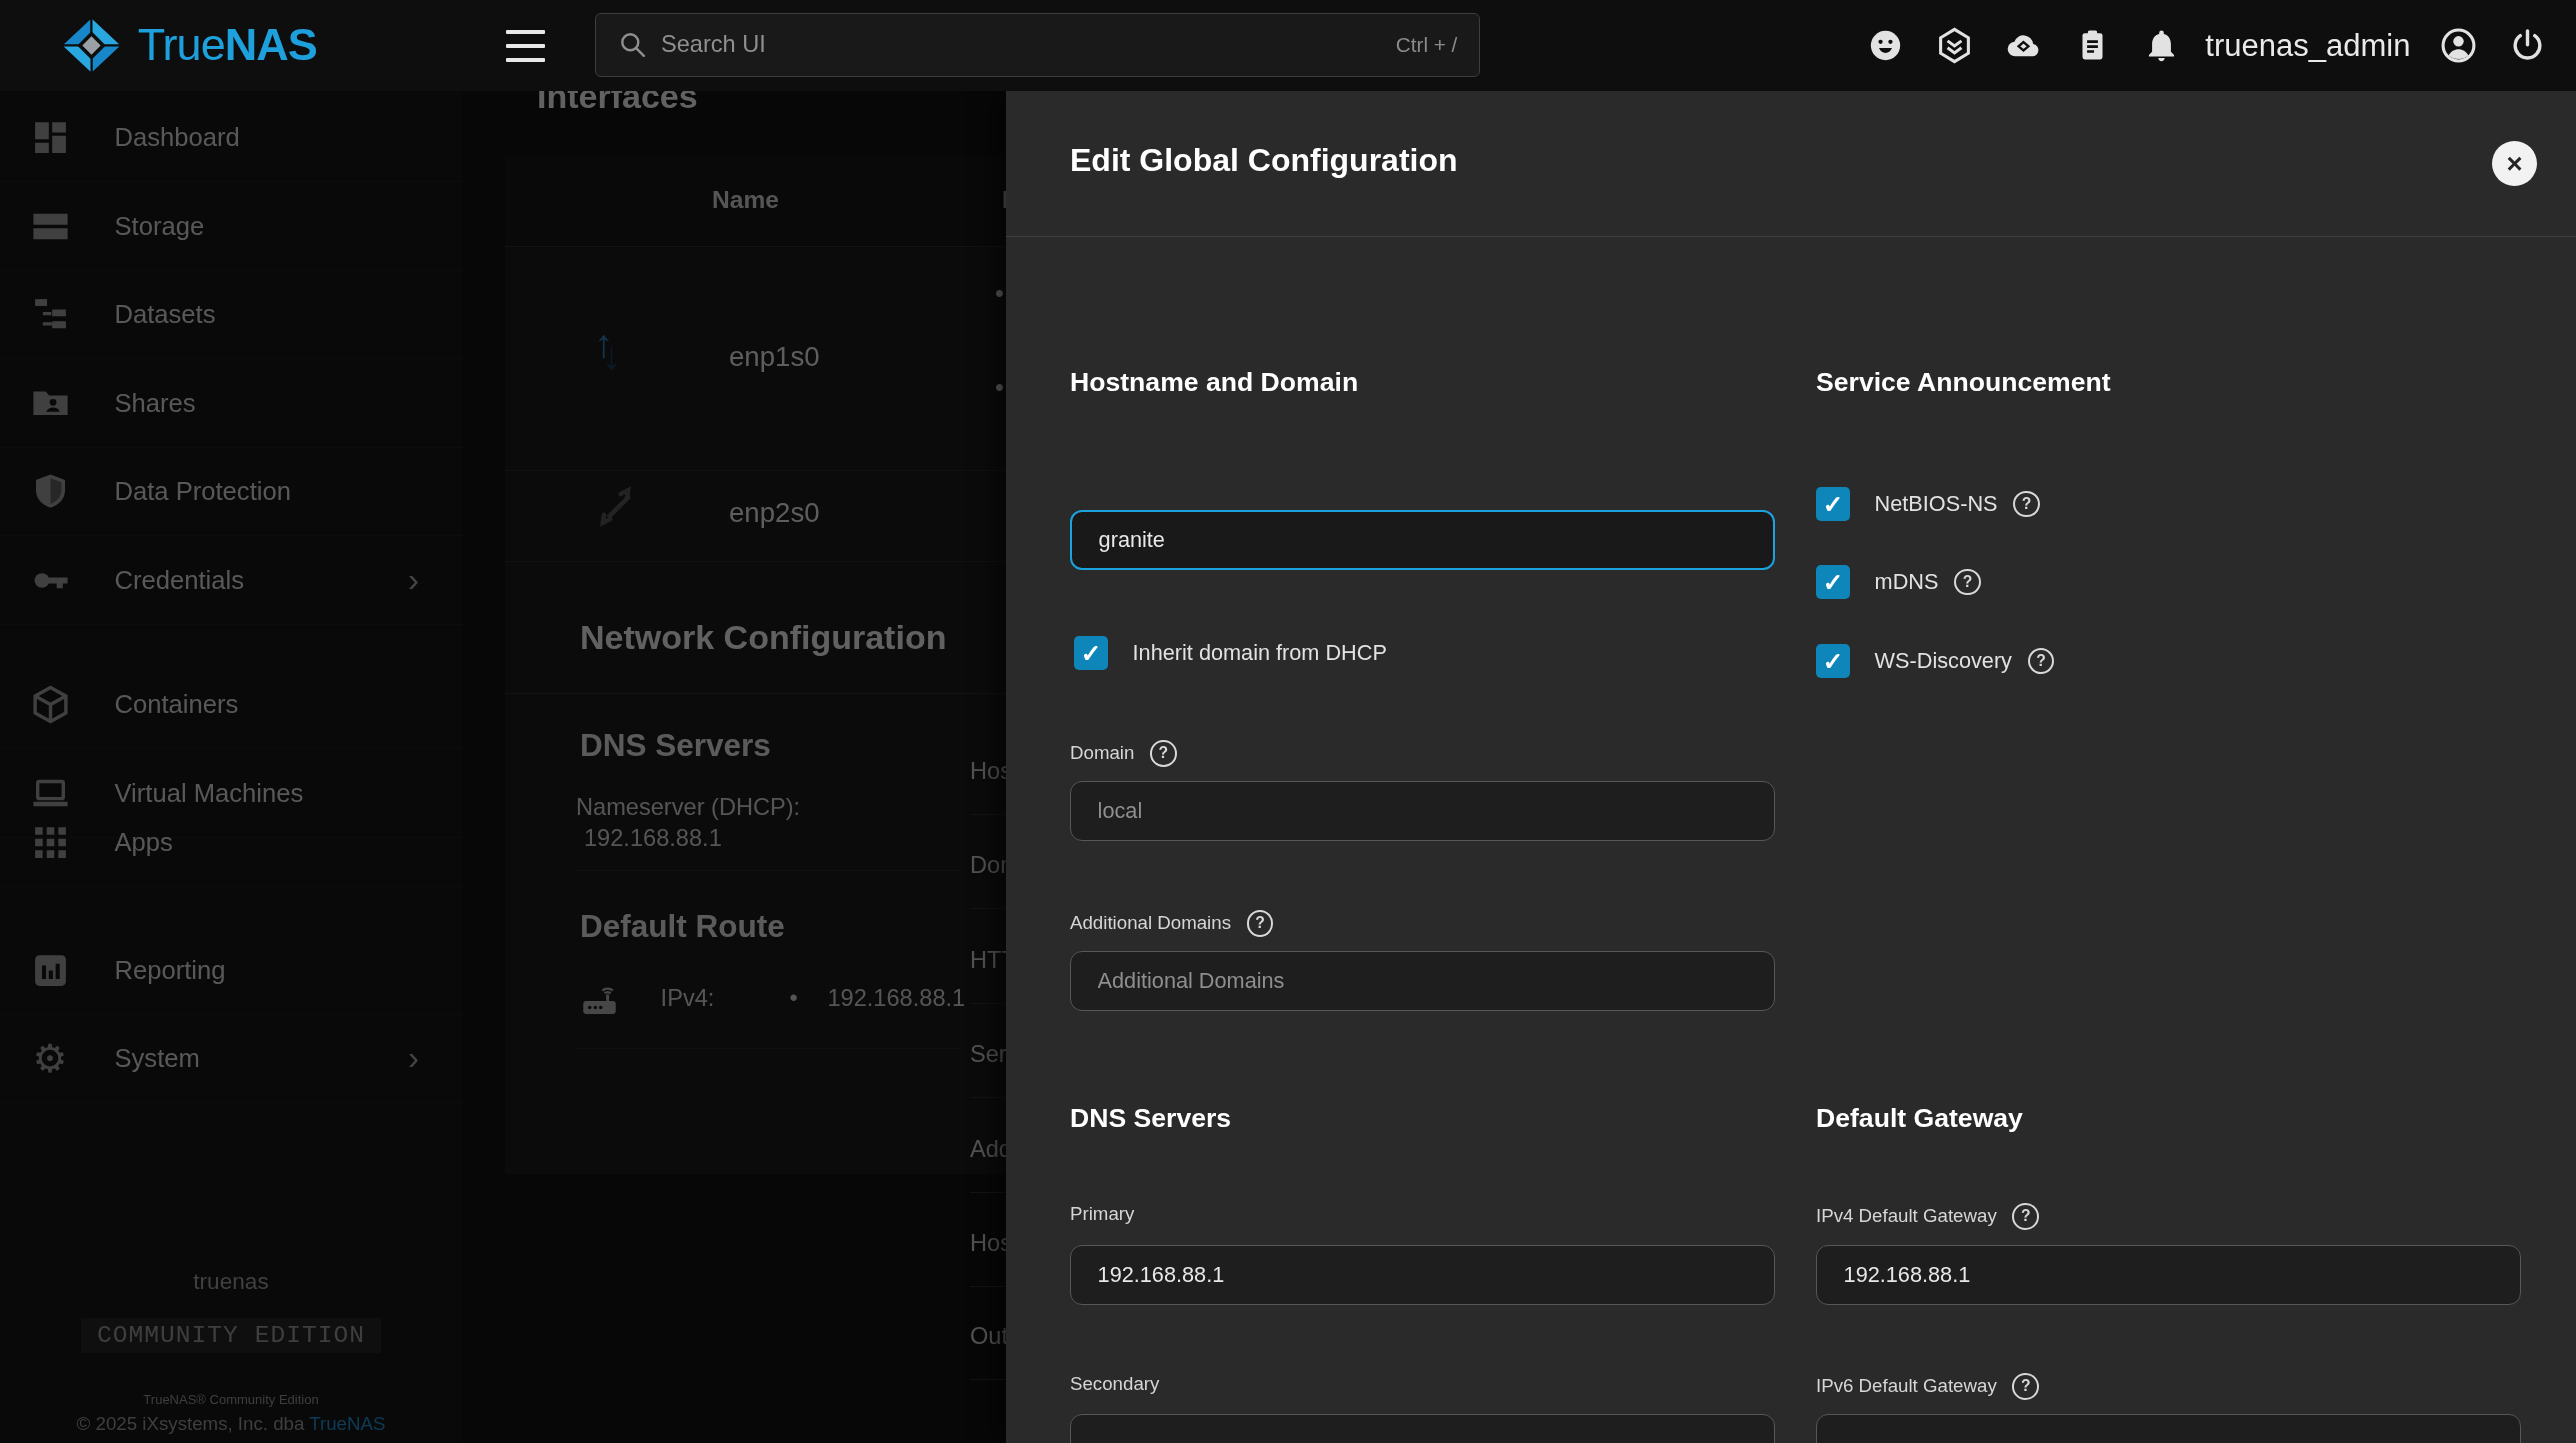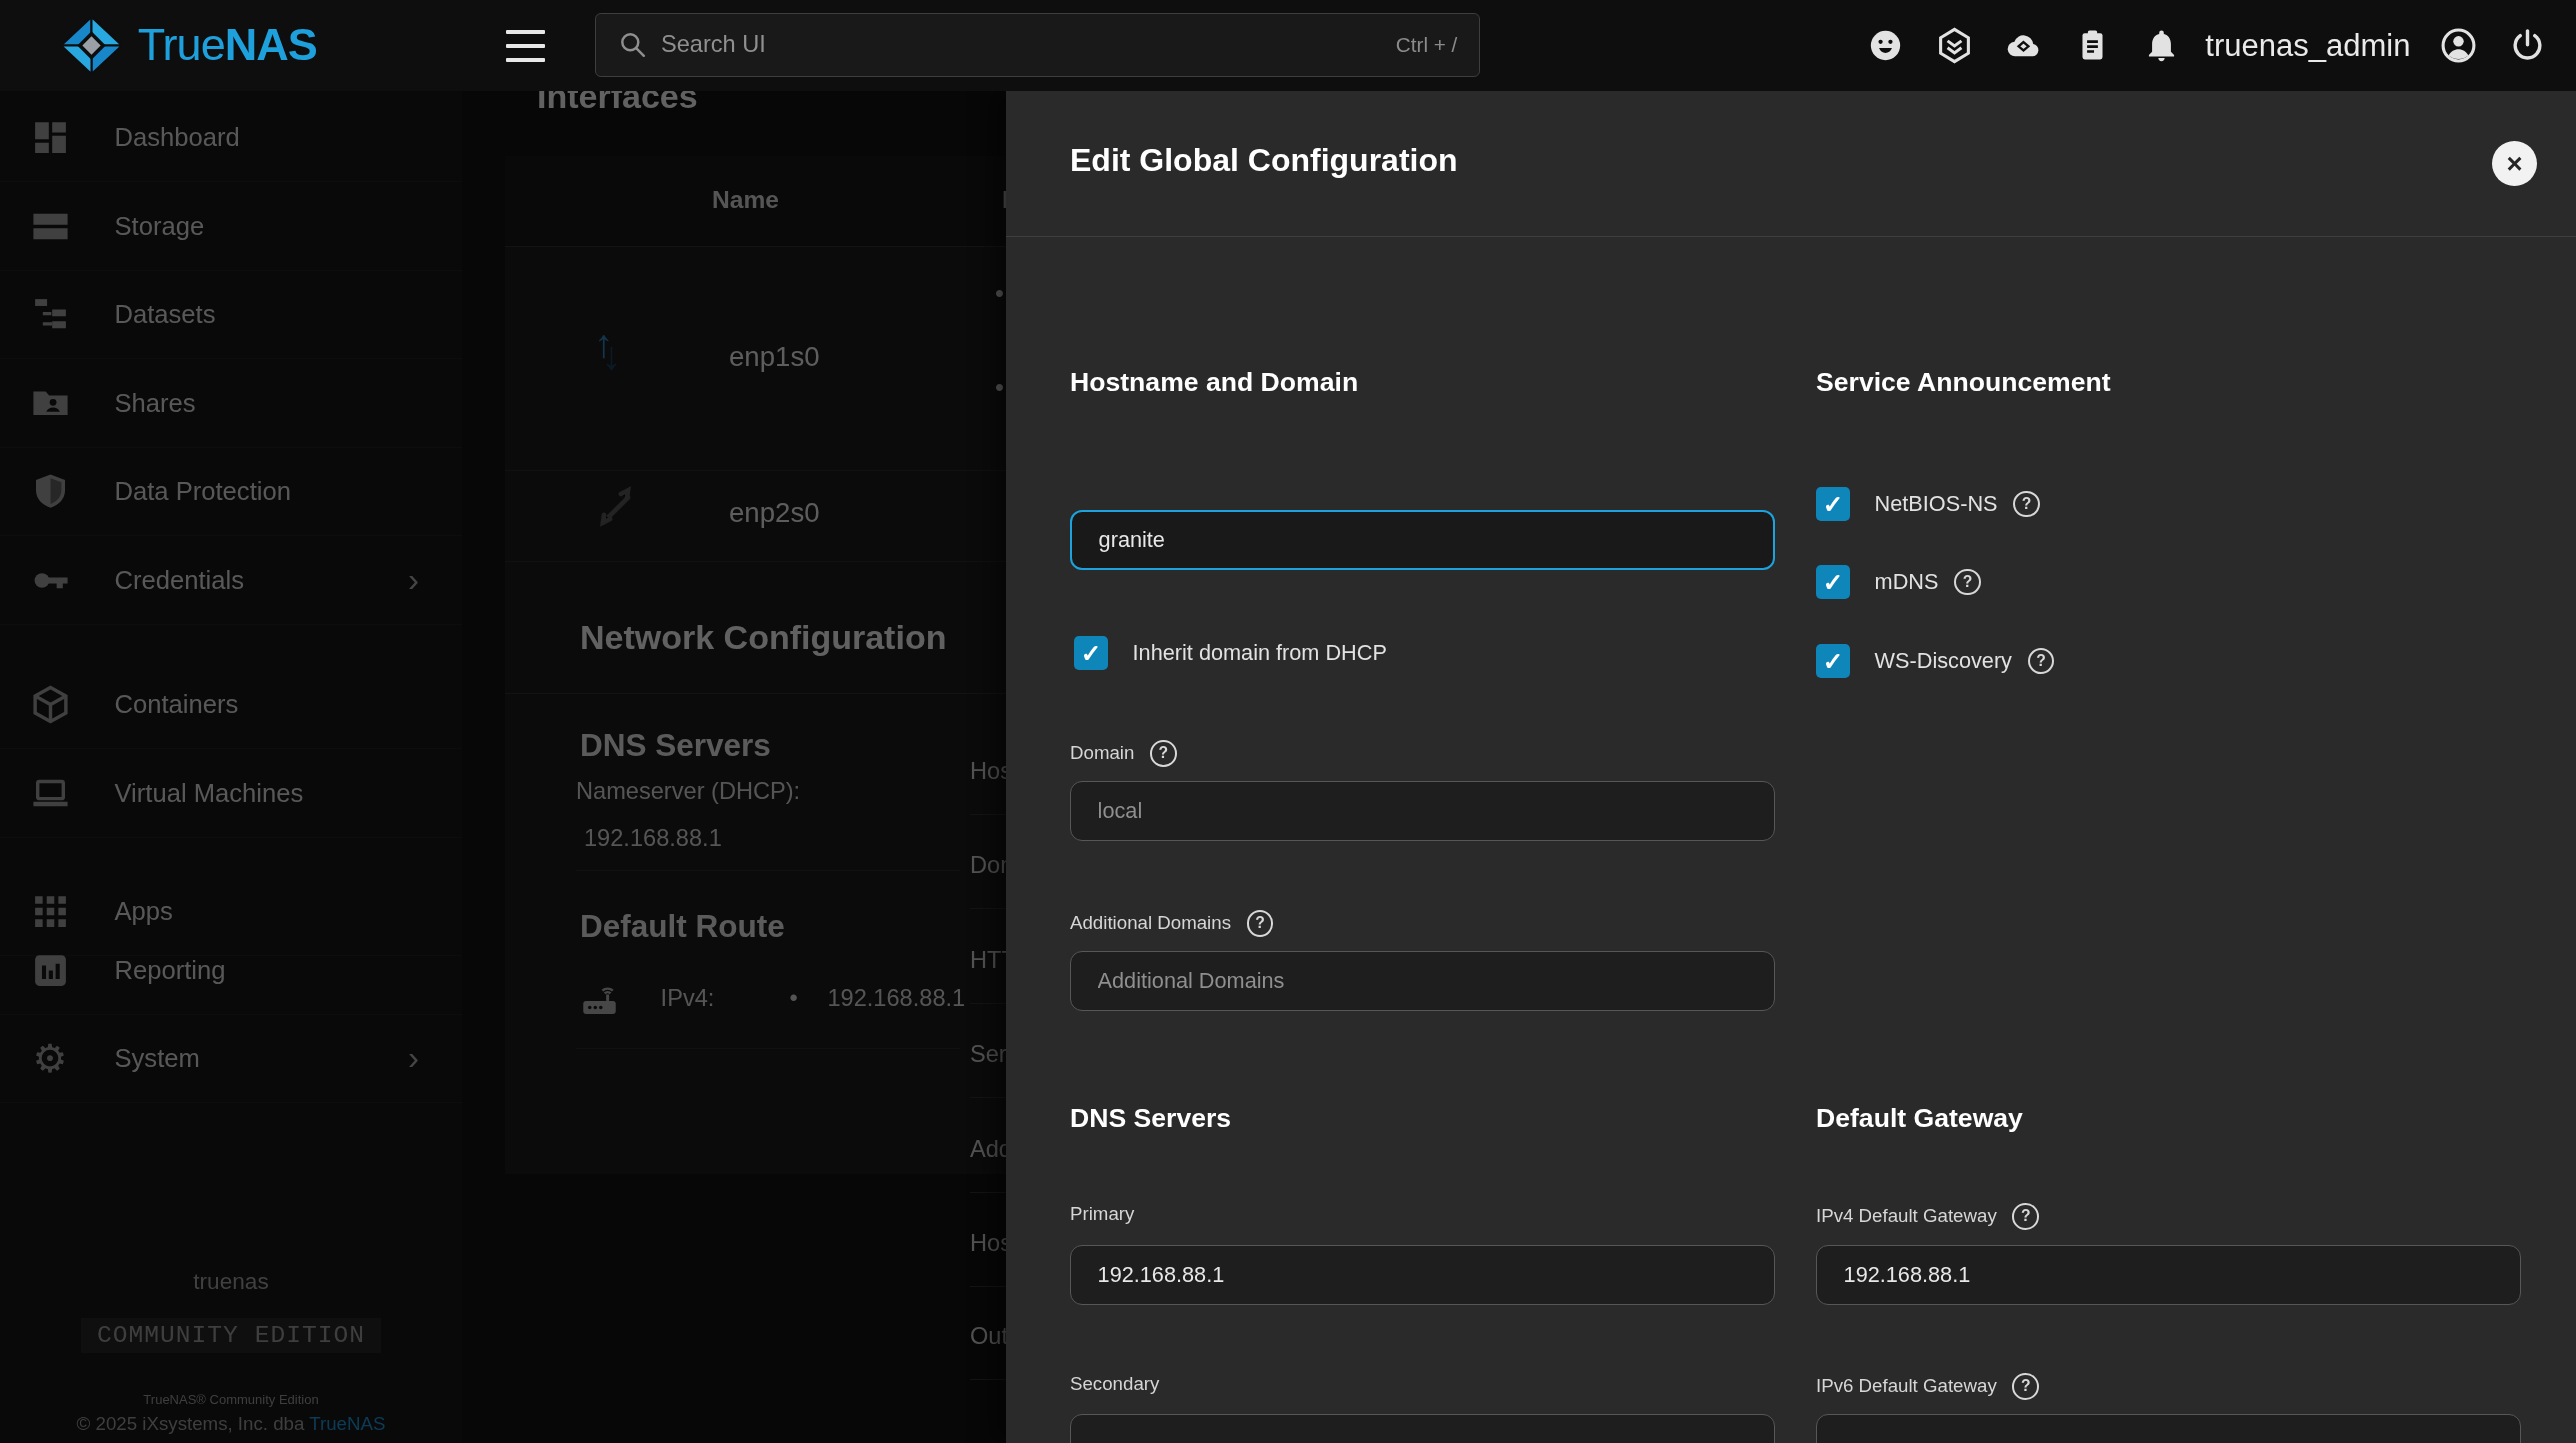--- a/index.html
+++ b/index.html
@@ -66,21 +66,21 @@
   .if-name { position:absolute; left:224px; font-size:27.6px; color:#cfcfcf; }
   .ip-line { position:absolute; left:490px; font-size:25.6px; color:#c9c9c9; white-space:nowrap; }
   .ip-line .blt { display:inline-block; width:25.6px; color:#c9c9c9; }
   #netcfg-card { position:absolute; left:43px; top:492px; width:1181px; height:591px;
                  background:#1a1a1a; }
   #netcfg-title { position:absolute; left:75px; top:35px; }
   #netcfg-divider { position:absolute; left:0; top:110px; width:100%; height:1px; background:#2c2c2c; }
   .bg-h2 { font-size:31.5px; font-weight:bold; color:#c9c9c9; }
   .bg-text { font-size:23.6px; color:#bdbdbd; }
   #dns-sub { position:absolute; left:75px; top:144px; }
-  #ns-label { position:absolute; left:71px; top:195px; }
+  #ns-label { position:absolute; left:71px; top:211px; }
   #ns-value { position:absolute; left:79px; top:242px; }
   #dns-div { position:absolute; left:71px; top:287px; width:384px; height:1px; background:#262626; }
   #route-sub { position:absolute; left:75px; top:325px; }
   #route-row { position:absolute; left:75px; top:396px; display:flex; align-items:center;gap:16px; }
   #route-row svg { width:39px; height:39px; margin-right:25.6px; color:#9d9d9d; }
   #route-div { position:absolute; left:71px; top:465px; width:384px; height:1px; background:#262626; }
   .cut-label { position:absolute; left:508px; width:37px; overflow:hidden; white-space:nowrap;
                font-size:23.6px; color:#b9b9b9; }
   .cut-div { position:absolute; left:508px; width:36px; height:1px; background:#2e2e2e; }
 
@@ -261,21 +261,21 @@
   </div>
   <div class="side-item" style="top:658px;">
     <span class="icn">
         <svg viewBox="0 0 24 24" fill="none" stroke="currentColor" stroke-width="2">
           <rect x="4.5" y="5" width="15" height="10" rx="1"></rect>
           <path d="M2 18.2h20" stroke-width="2.6"></path>
         </svg>
       </span>
     <span class="lbl">Virtual Machines</span>
   </div>
-  <div class="side-item" style="top:776px;">
+  <div class="side-item" style="top:707px;">
     <span class="icn">
         <svg viewBox="0 0 24 24" fill="currentColor">
           <path d="M3 3h4.4v4.4H3zM9.8 3h4.4v4.4H9.8zM16.6 3H21v4.4h-4.4zM3 9.8h4.4v4.4H3zM9.8 9.8h4.4v4.4H9.8zM16.6 9.8H21v4.4h-4.4zM3 16.6h4.4V21H3zM9.8 16.6h4.4V21H9.8zM16.6 16.6H21V21h-4.4z"></path>
         </svg>
       </span>
     <span class="lbl">Apps</span>
   </div>
   <div class="side-item" style="top:835px;">
     <span class="icn">
         <svg viewBox="0 0 24 24" fill="currentColor">

